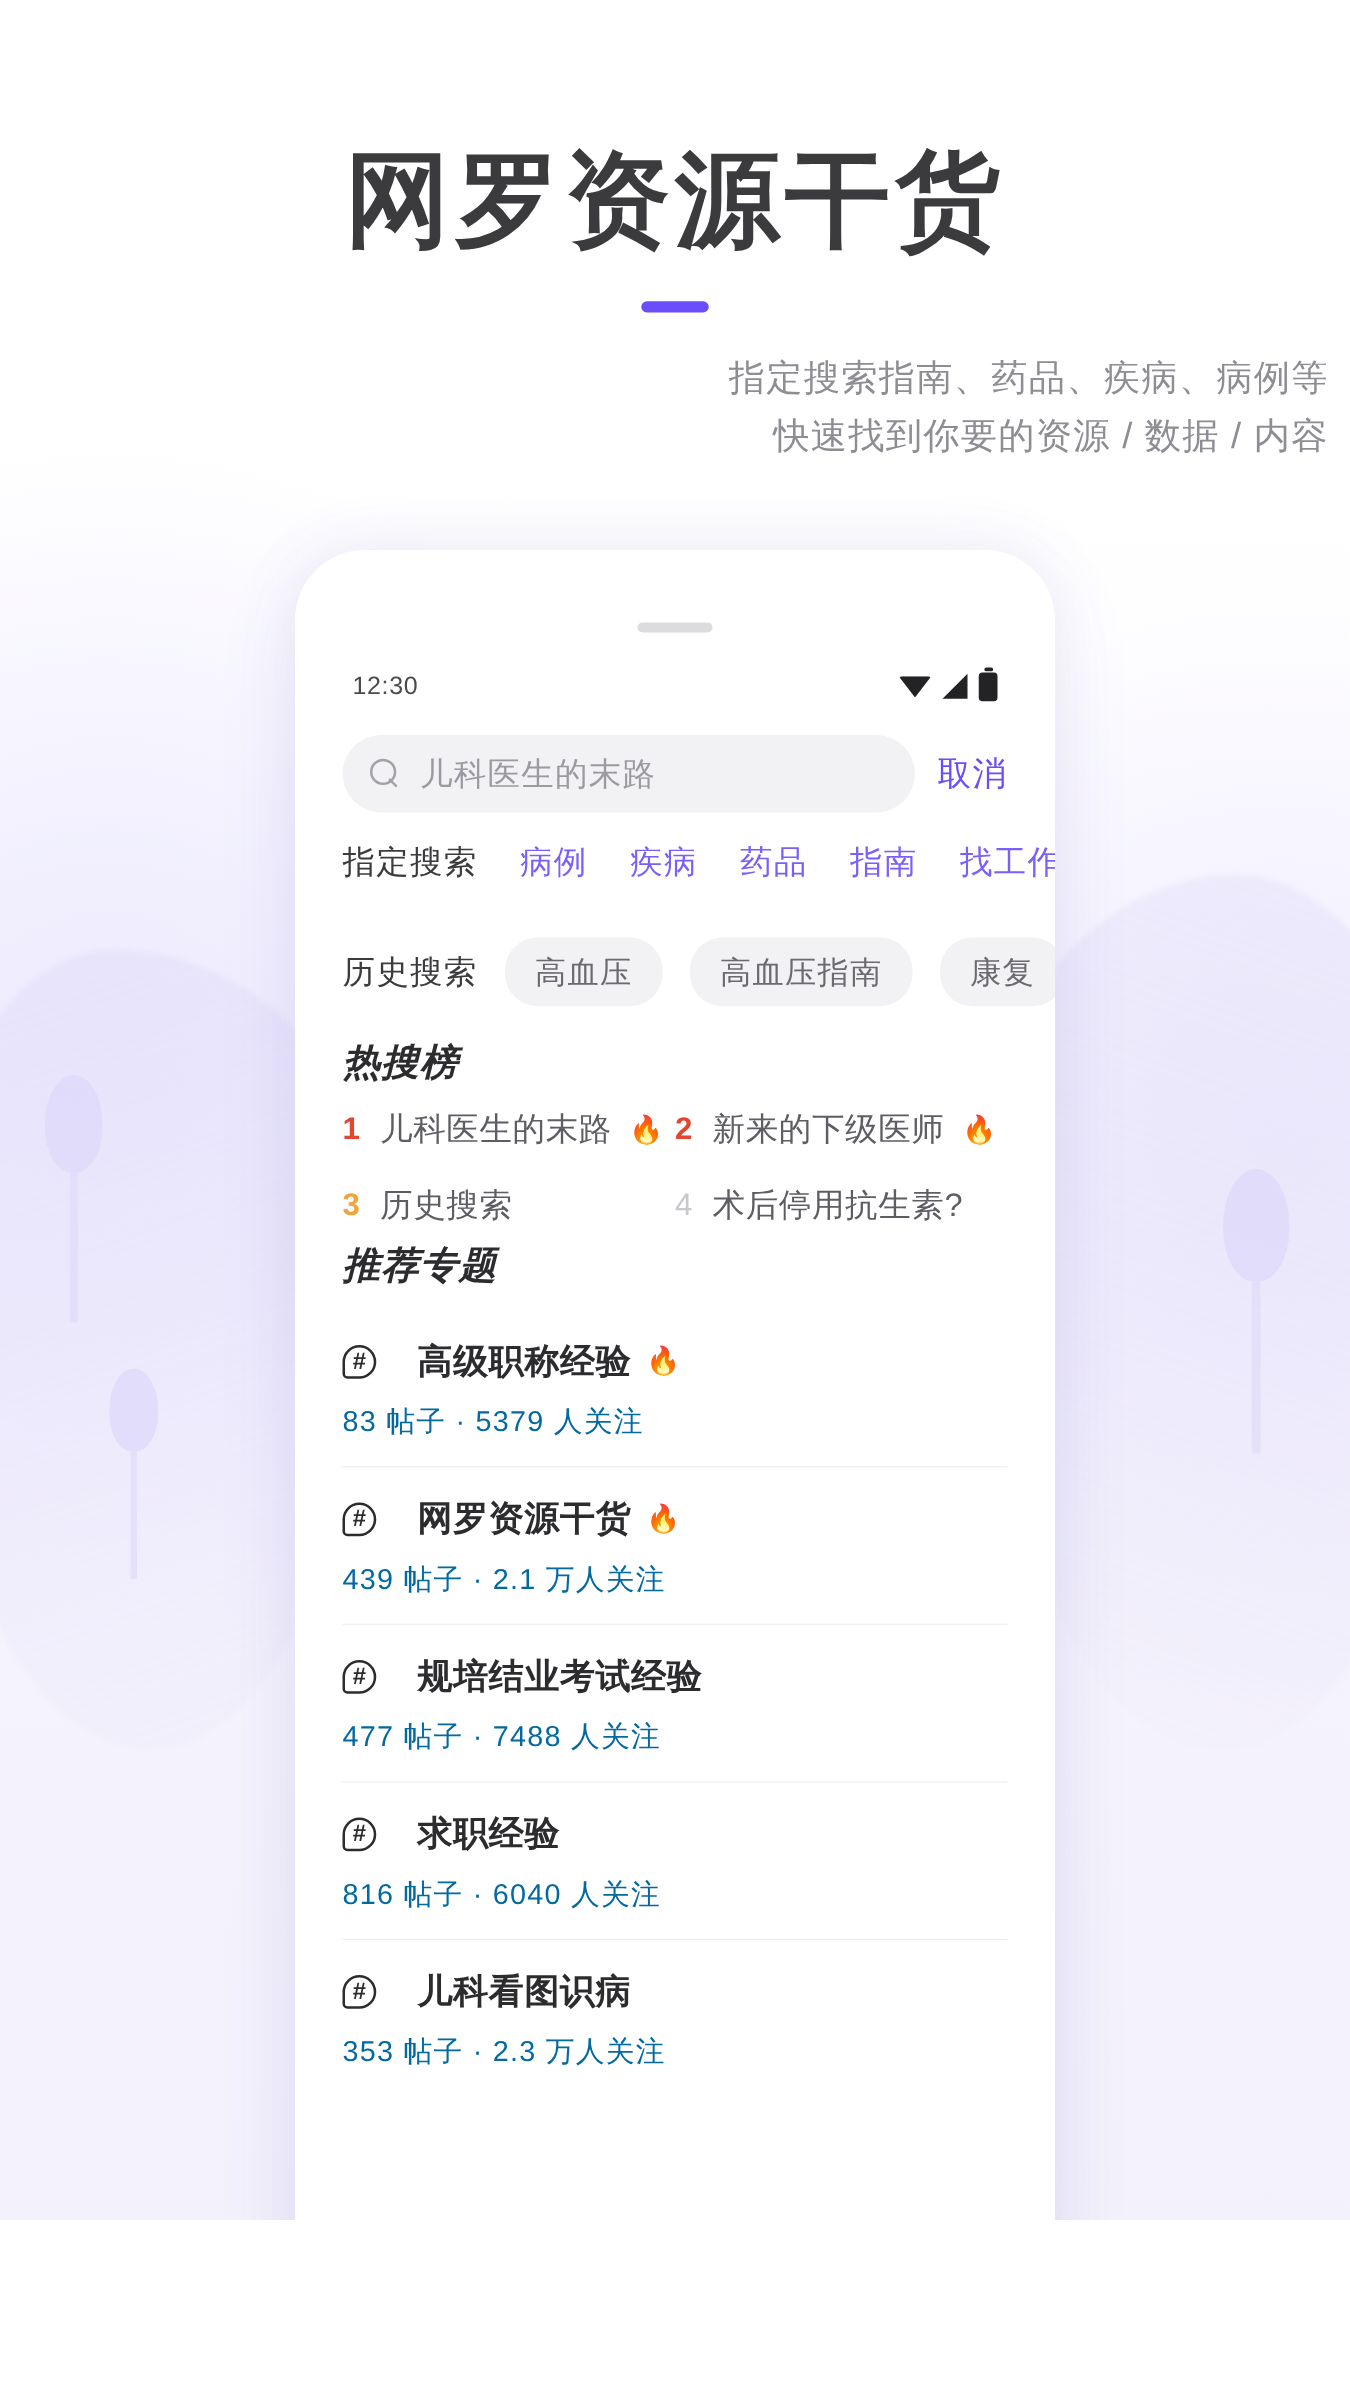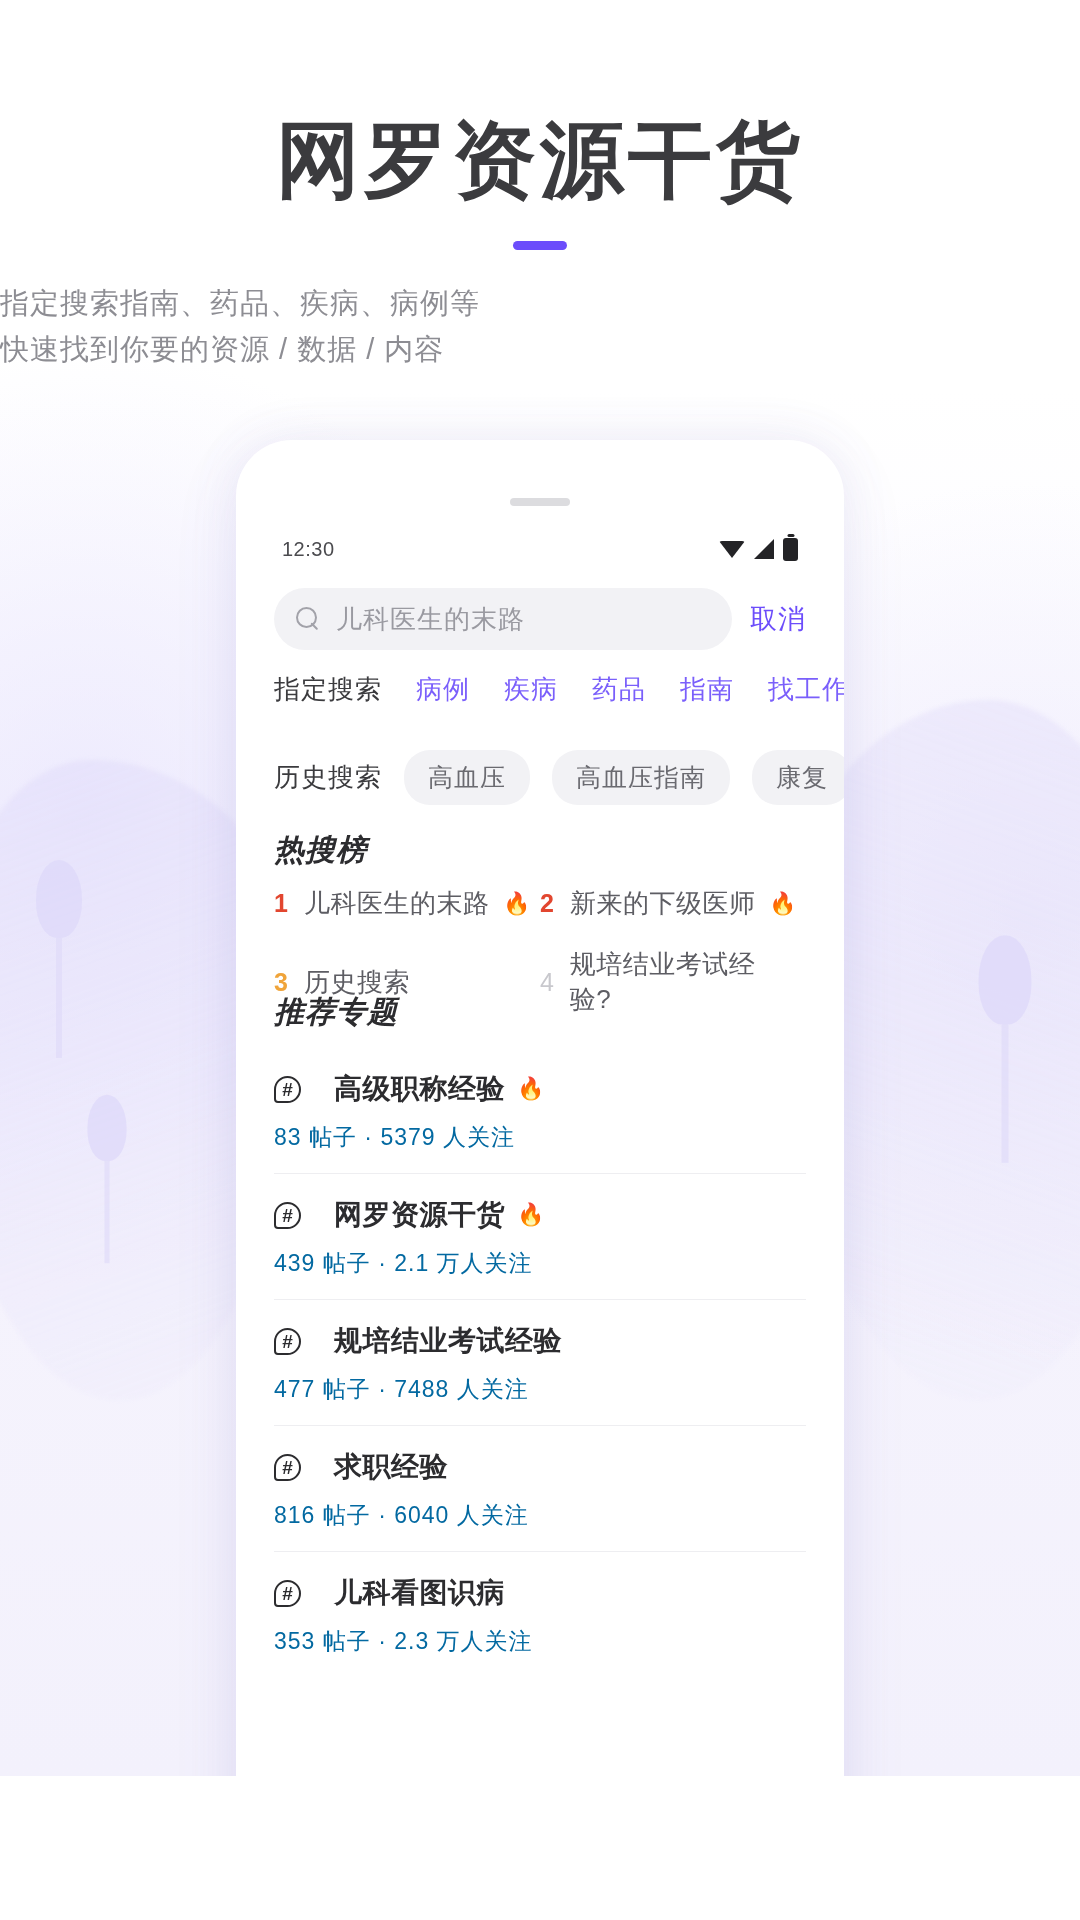--- a/index.html
+++ b/index.html
@@ -58,22 +58,22 @@
     color: #3b3b3e;
     font-family: "DejaVu Sans", "Liberation Sans", sans-serif;
   }
   .divider {
     position: absolute; left: 50%; top: 241px;
     transform: translateX(-50%);
     width: 54px; height: 9px; border-radius: 6px;
     background: #6c4dfb;
   }
   .subtitle {
-    position: absolute; left: 0; right: 4px; top: 280px;
-    text-align: left;
+    position: absolute; left: 0; right: 17px; top: 280px;
+    text-align: right;
     font-size: 29px; line-height: 46px;
     color: #8d8d93;
     letter-spacing: 1px;
   }
 
   
   .phone {
     position: absolute; left: 50%; top: 440px;
     transform: translateX(-50%);
     width: 608px; height: 1500px;
@@ -304,21 +304,21 @@
         <span class="hot-text">新来的下级医师</span>
         <span class="flame">🔥</span>
       </div>
       <div class="hot-item">
         <span class="hot-rank r3">3</span>
         <span class="hot-text">历史搜索</span>
         <span class="flame"></span>
       </div>
       <div class="hot-item">
         <span class="hot-rank r4">4</span>
-        <span class="hot-text">规培结业考试经验?</span>
+        <span class="hot-text">术后停用抗生素?</span>
         <span class="flame"></span>
       </div>
     </div>
 
     <div class="sec-title topic">推荐专题</div>
 
     <div class="topic-list">
 
       <div class="topic-item">
         <div class="topic-head">

